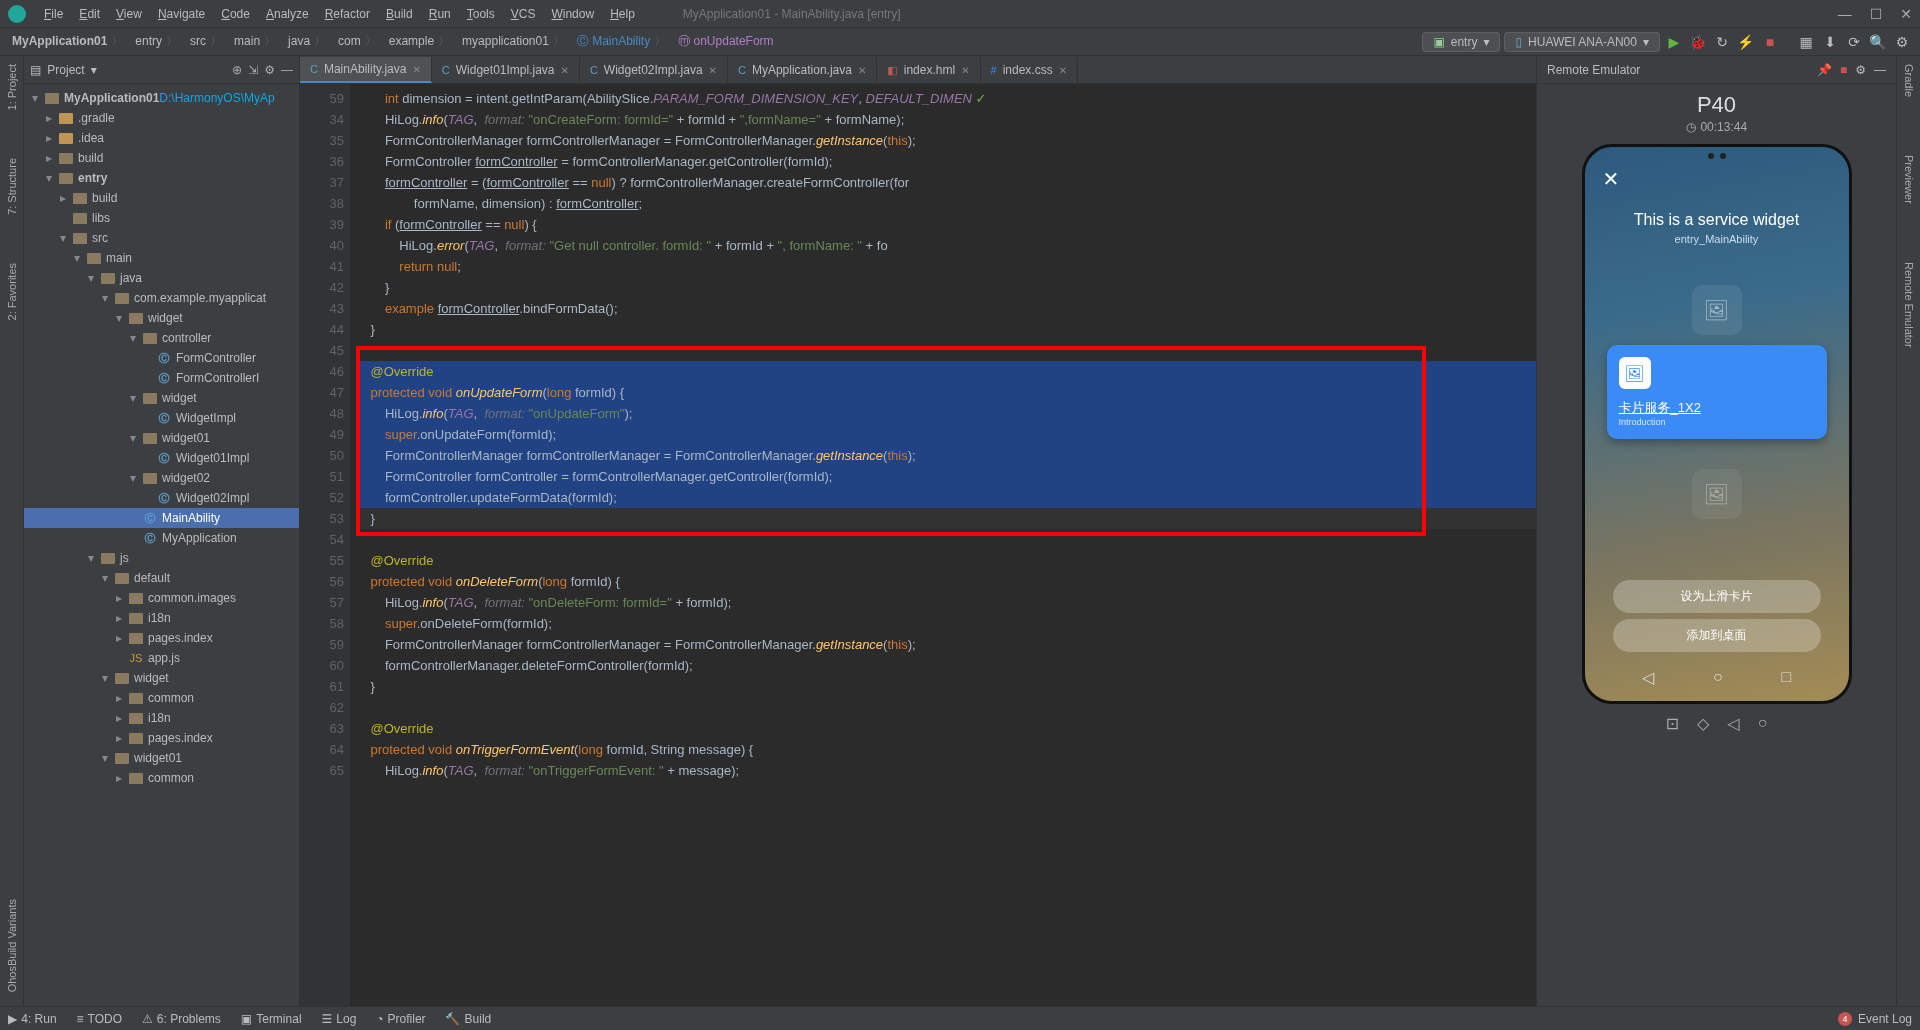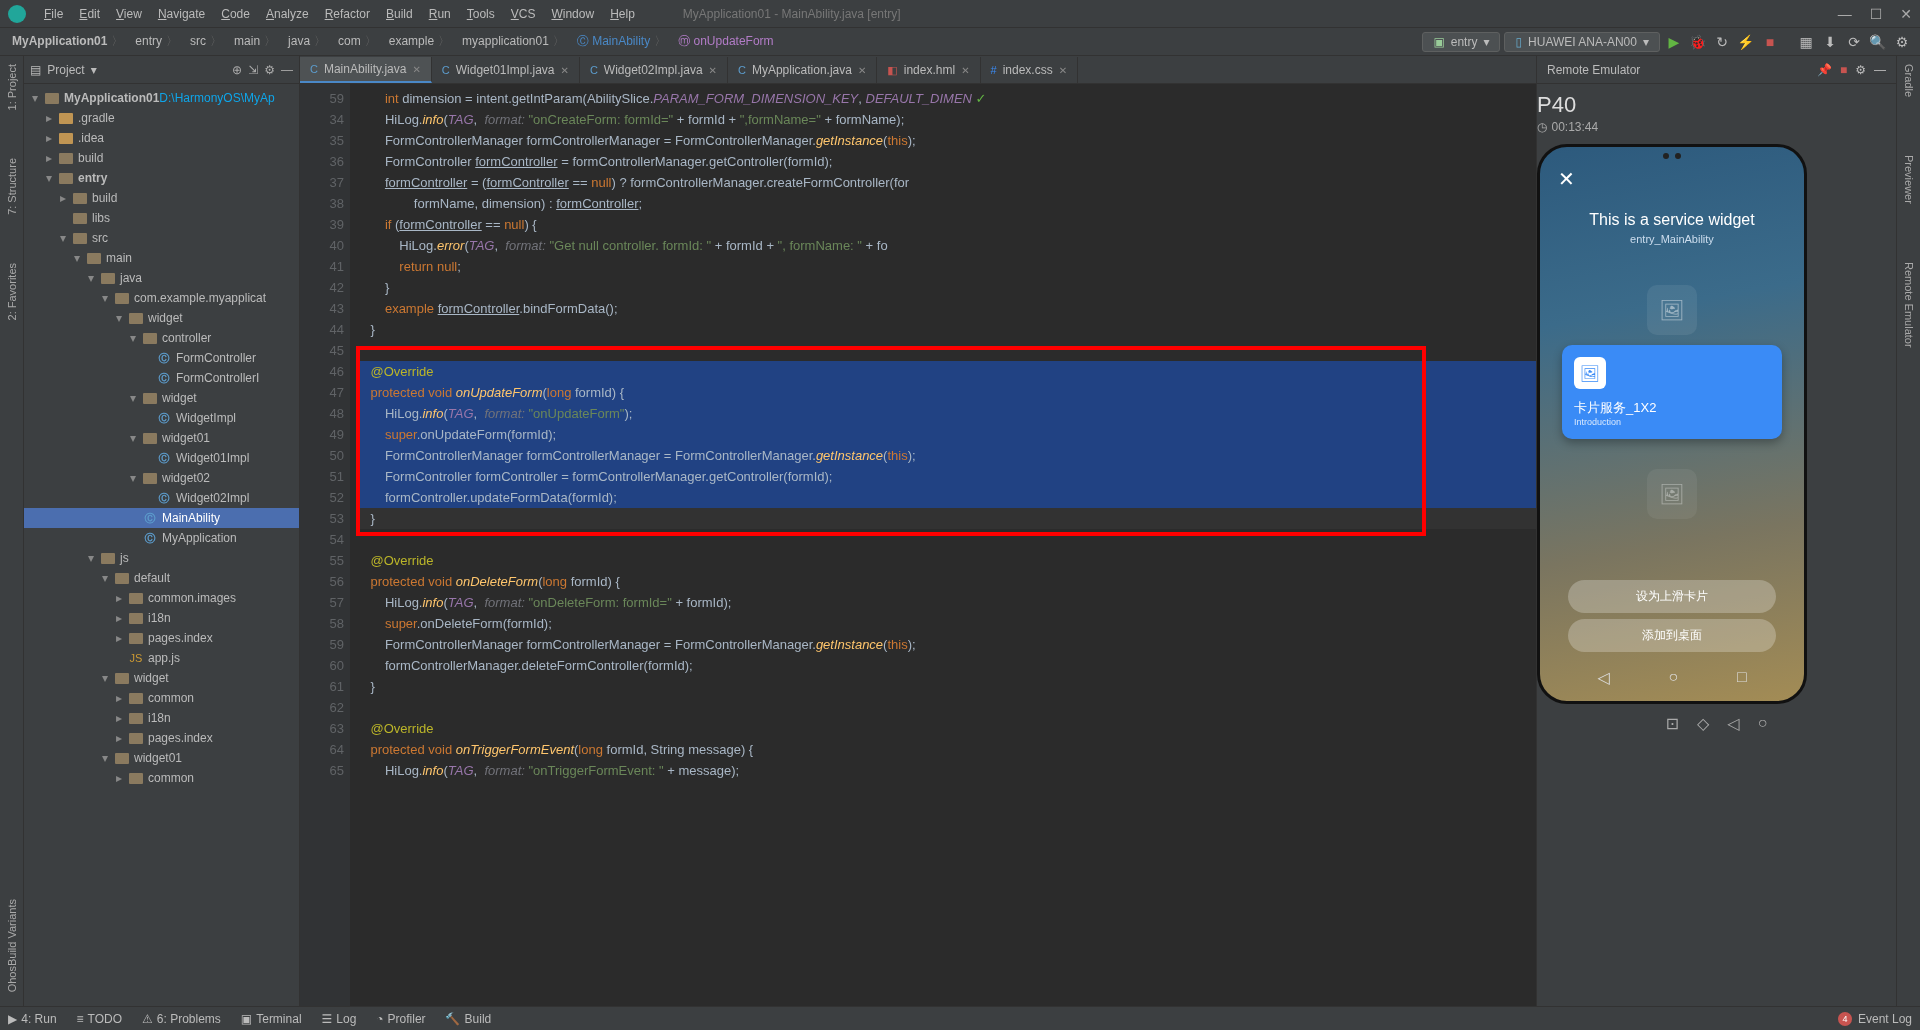--- a/index.html
+++ b/index.html
@@ -62,35 +62,35 @@
 .code .param { color:#72737a; font-style:italic; }
 .code .const { color:#9876aa; font-style:italic; }
 .code .hl { background:#214283; display:inline-block; width:100%; }
 .code .cur { background:#323232; display:inline-block; width:100%; }
 .redbox { position:absolute; border:4px solid #ff0000; pointer-events:none; }
 
 
 .emupanel { width: 360px; background:#3c3f41; border-left:1px solid #323232; display:flex; flex-direction:column; }
 .emupanel .hdr { height:28px; display:flex; align-items:center; padding:0 10px; border-bottom:1px solid #323232; }
 .emupanel .hdr .icns { margin-left:auto; display:flex; gap:8px; }
-.emupanel .body { flex:1; display:flex; flex-direction:column; padding-top:8px; }
+.emupanel .body { flex:1; display:flex; flex-direction:column; align-items:center; padding-top:8px; }
 .emupanel .devname { font-size:22px; color:#ddd; }
 .emupanel .timer { color:#aaa; font-size:12px; margin-top:2px; display:flex; align-items:center; gap:4px; }
 .phone { margin-top:10px; width:270px; height:560px; border:3px solid #111; border-radius:30px; background:linear-gradient(170deg,#2d5a7d 0%, #3b6b8a 30%, #7a7560 70%, #a38c55 100%); position:relative; overflow:hidden; }
 .phone .notch { position:absolute; top:6px; left:50%; transform:translateX(-50%); display:flex; gap:6px; }
 .phone .notch .dot { width:6px; height:6px; background:#222; border-radius:50%; }
 .phone .scrn { position:absolute; inset:12px 8px 8px 8px; display:flex; flex-direction:column; }
 .phone .closex { color:#fff; font-size:20px; margin:8px 0 0 10px; cursor:pointer; }
 .phone .wtitle { color:#fff; font-size:16px; text-align:center; margin-top:20px; }
 .phone .wsub { color:#cde; font-size:11px; text-align:center; margin-top:4px; }
 .phone .iconrow { display:flex; justify-content:center; gap:18px; margin-top:40px; }
 .phone .appico { width:50px; height:50px; border-radius:10px; background:rgba(255,255,255,0.15); display:flex; align-items:center; justify-content:center; font-size:20px; color:#fff; }
 .phone .card { margin:10px 14px; background:#3a8bf6; border-radius:10px; padding:12px; color:#fff; box-shadow:0 4px 10px rgba(0,0,0,0.3); }
 .phone .card .cico { width:32px; height:32px; background:#fff; border-radius:6px; display:flex; align-items:center; justify-content:center; font-size:16px; color:#3a8bf6; }
-.phone .card .ct { font-size:13px; margin-top:10px; }
+.phone .card .ct { font-size:13px; margin-top:10px;text-decoration:underline; }
 .phone .card .cs { font-size:9px; opacity:0.8; }
 .phone .btn { margin:6px 20px; padding:8px; background:rgba(255,255,255,0.25); border-radius:20px; text-align:center; color:#fff; font-size:12px; cursor:pointer; }
 .phone .btns { margin-top:auto; margin-bottom:4px; }
 .phone .navb { display:flex; justify-content:space-around; padding:6px 20px; color:#ddd; font-size:16px; }
 .emupanel .bot { display:flex; justify-content:center; gap:18px; padding:10px; color:#aaa; font-size:16px; }
 
 
 .rightbar { width:24px; background:#3c3f41; border-left:1px solid #323232; display:flex; flex-direction:column; align-items:center; padding-top:4px; gap:50px; }
 .rightbar .vtab { writing-mode: vertical-rl; font-size:11px; color:#aaa; cursor:pointer; padding:4px 0; }
 

